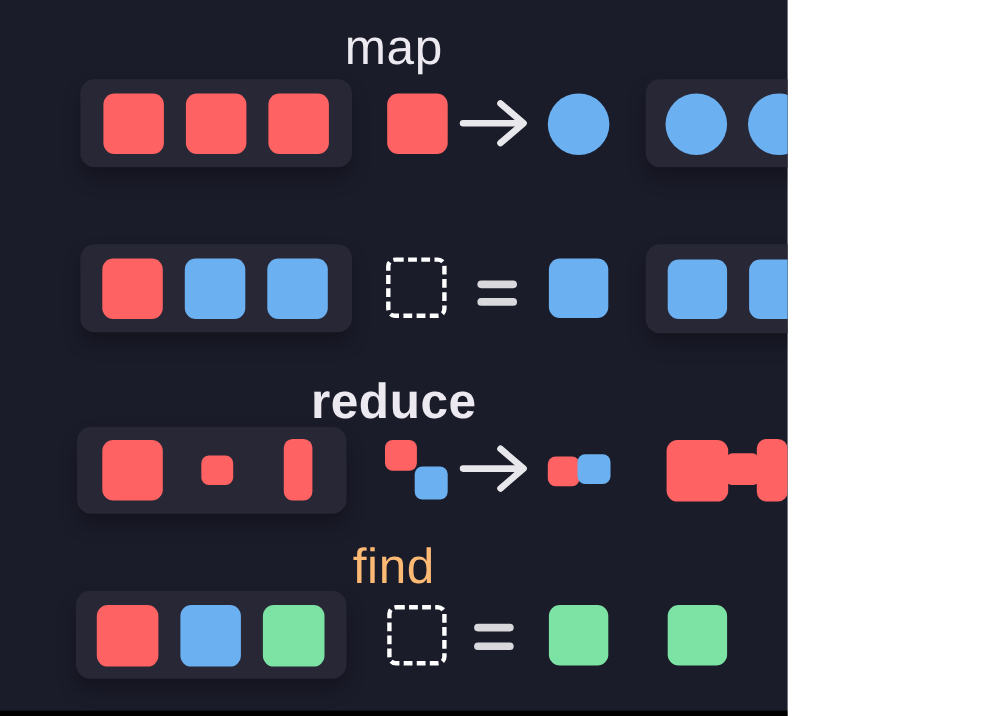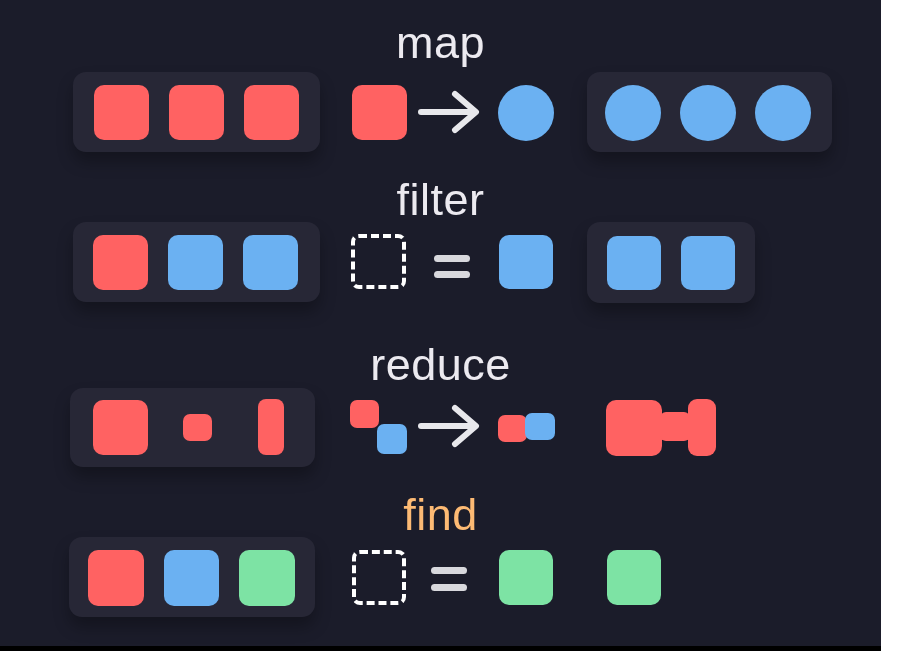--- a/index.html
+++ b/index.html
@@ -1,18 +1,18 @@
 <!DOCTYPE html>
 <html><head>
 <meta charset="utf-8">
 <style>
   html, body { margin: 0; padding: 0; }
   .stage {
     position: relative;
-    width: 881px;
+    width: 716px;
     height: 651px;
     overflow: hidden;
     font-family: "Liberation Sans", sans-serif;
   }
   .title {
     position: absolute;
     left: 0;
     width: 100%;
     text-align: center;
     font-size: 45px;
@@ -63,37 +63,36 @@
     <line x1="5" y1="23" x2="56" y2="23" stroke="currentColor" stroke-width="6" stroke-linecap="round"></line>
     <polyline points="39,5 60,23 39,41" fill="none" stroke="currentColor" stroke-width="6" stroke-linecap="round" stroke-linejoin="round"></polyline>
   </svg>
   <div class="shape circle" style="left: 498px; top: 85px; width: 56px; height: 56px; background-color: rgb(107, 177, 242);"></div>
 
   <div class="panel" style="left: 587px; top: 72px; width: 245px; height: 80px; background-color: rgb(39, 39, 54);"></div>
   <div class="shape circle" style="left: 605px; top: 85px; width: 56px; height: 56px; background-color: rgb(107, 177, 242);"></div>
   <div class="shape circle" style="left: 680px; top: 85px; width: 56px; height: 56px; background-color: rgb(107, 177, 242);"></div>
   <div class="shape circle" style="left: 755px; top: 85px; width: 56px; height: 56px; background-color: rgb(107, 177, 242);"></div>
 
-  <div class="title" style="top: 177px; color: rgb(236, 234, 240);">filter</div>
 
   <div class="panel" style="left: 73px; top: 222px; width: 247px; height: 80px; background-color: rgb(39, 39, 54);"></div>
   <div class="shape sq" style="left: 93px; top: 235px; width: 55px; height: 55px; background-color: rgb(255, 98, 98);"></div>
   <div class="shape sq" style="left: 168px; top: 235px; width: 55px; height: 55px; background-color: rgb(107, 177, 242);"></div>
   <div class="shape sq" style="left: 243px; top: 235px; width: 55px; height: 55px; background-color: rgb(107, 177, 242);"></div>
 
   <div class="dashed" style="left: 351px; top: 234px; width: 55px; height: 55px; border-color: rgb(255, 255, 255);"></div>
   <div class="eq-bar" style="left: 434px; top: 255px; background-color: rgb(216, 216, 221);"></div>
   <div class="eq-bar" style="left: 434px; top: 271px; background-color: rgb(216, 216, 221);"></div>
   <div class="shape sq" style="left: 499px; top: 235px; width: 54px; height: 54px; background-color: rgb(107, 177, 242);"></div>
 
   <div class="panel" style="left: 587px; top: 222px; width: 168px; height: 81px; background-color: rgb(39, 39, 54);"></div>
   <div class="shape sq" style="left: 607px; top: 236px; width: 54px; height: 54px; background-color: rgb(107, 177, 242);"></div>
   <div class="shape sq" style="left: 681px; top: 236px; width: 54px; height: 54px; background-color: rgb(107, 177, 242);"></div>
 
-  <div class="title" style="top: 342px; color: rgb(236, 234, 240);">reduce</div>
+  <div class="title" style="top: 342px; color: rgb(236, 234, 240); font-weight: bold;">reduce</div>
 
   <div class="panel" style="left: 70px; top: 388px; width: 245px; height: 79px; background-color: rgb(39, 39, 54);"></div>
   <div class="shape sq" style="left: 93px; top: 400px; width: 55px; height: 55px; background-color: rgb(255, 98, 98);"></div>
   <div class="shape sq-sm" style="left: 183px; top: 414px; width: 29px; height: 27px; background-color: rgb(255, 98, 98);"></div>
   <div class="shape" style="left: 258px; top: 399px; width: 26px; height: 56px; border-radius: 8px; background-color: rgb(255, 98, 98);"></div>
 
   <div class="shape sq-sm" style="left: 350px; top: 400px; width: 29px; height: 28px; background-color: rgb(255, 98, 98);"></div>
   <div class="shape sq-sm" style="left: 377px; top: 424px; width: 30px; height: 30px; background-color: rgb(107, 177, 242);"></div>
   <svg class="arrow" style="left: 416px; top: 403px; color: rgb(232, 232, 236);" width="66" height="46" viewBox="0 0 66 46">
     <line x1="5" y1="23" x2="56" y2="23" stroke="currentColor" stroke-width="6" stroke-linecap="round"></line>

